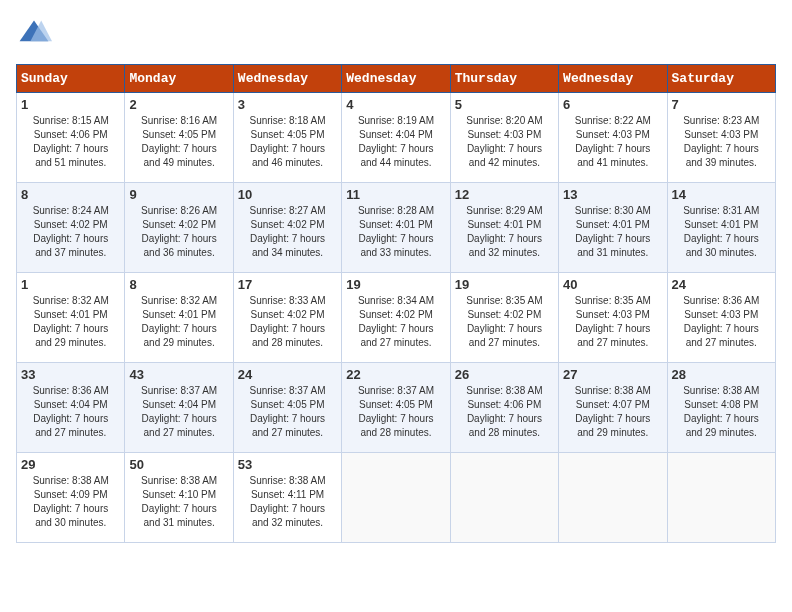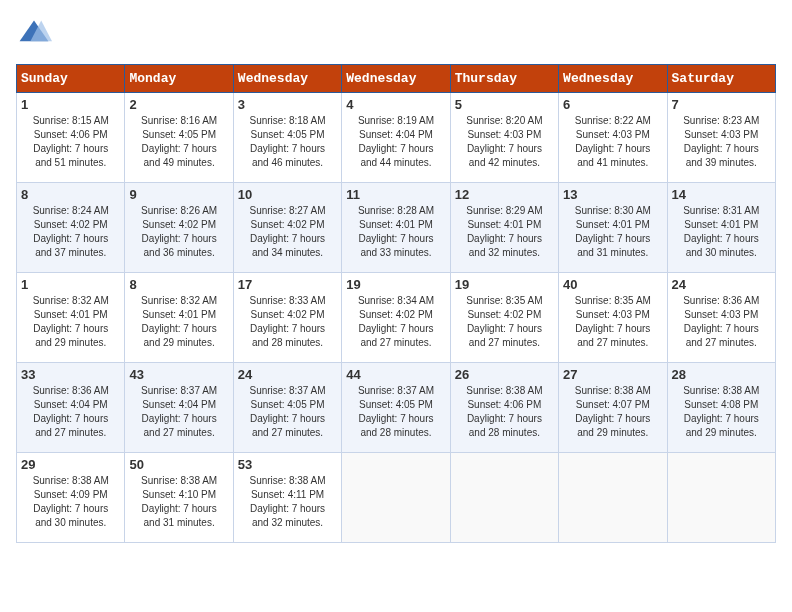--- a/index.html
+++ b/index.html
@@ -221,21 +221,21 @@
         </td>
         <td>
           <span class="day-number">43</span>
           <div class="cell-text">Sunrise: 8:37 AM<br>Sunset: 4:04 PM<br>Daylight: 7 hours<br>and 27 minutes.</div>
         </td>
         <td>
           <span class="day-number">24</span>
           <div class="cell-text">Sunrise: 8:37 AM<br>Sunset: 4:05 PM<br>Daylight: 7 hours<br>and 27 minutes.</div>
         </td>
         <td>
-          <span class="day-number">44</span>
+          <span class="day-number">22</span>
           <div class="cell-text">Sunrise: 8:37 AM<br>Sunset: 4:05 PM<br>Daylight: 7 hours<br>and 28 minutes.</div>
         </td>
         <td>
           <span class="day-number">26</span>
           <div class="cell-text">Sunrise: 8:38 AM<br>Sunset: 4:06 PM<br>Daylight: 7 hours<br>and 28 minutes.</div>
         </td>
         <td>
           <span class="day-number">27</span>
           <div class="cell-text">Sunrise: 8:38 AM<br>Sunset: 4:07 PM<br>Daylight: 7 hours<br>and 29 minutes.</div>
         </td>

